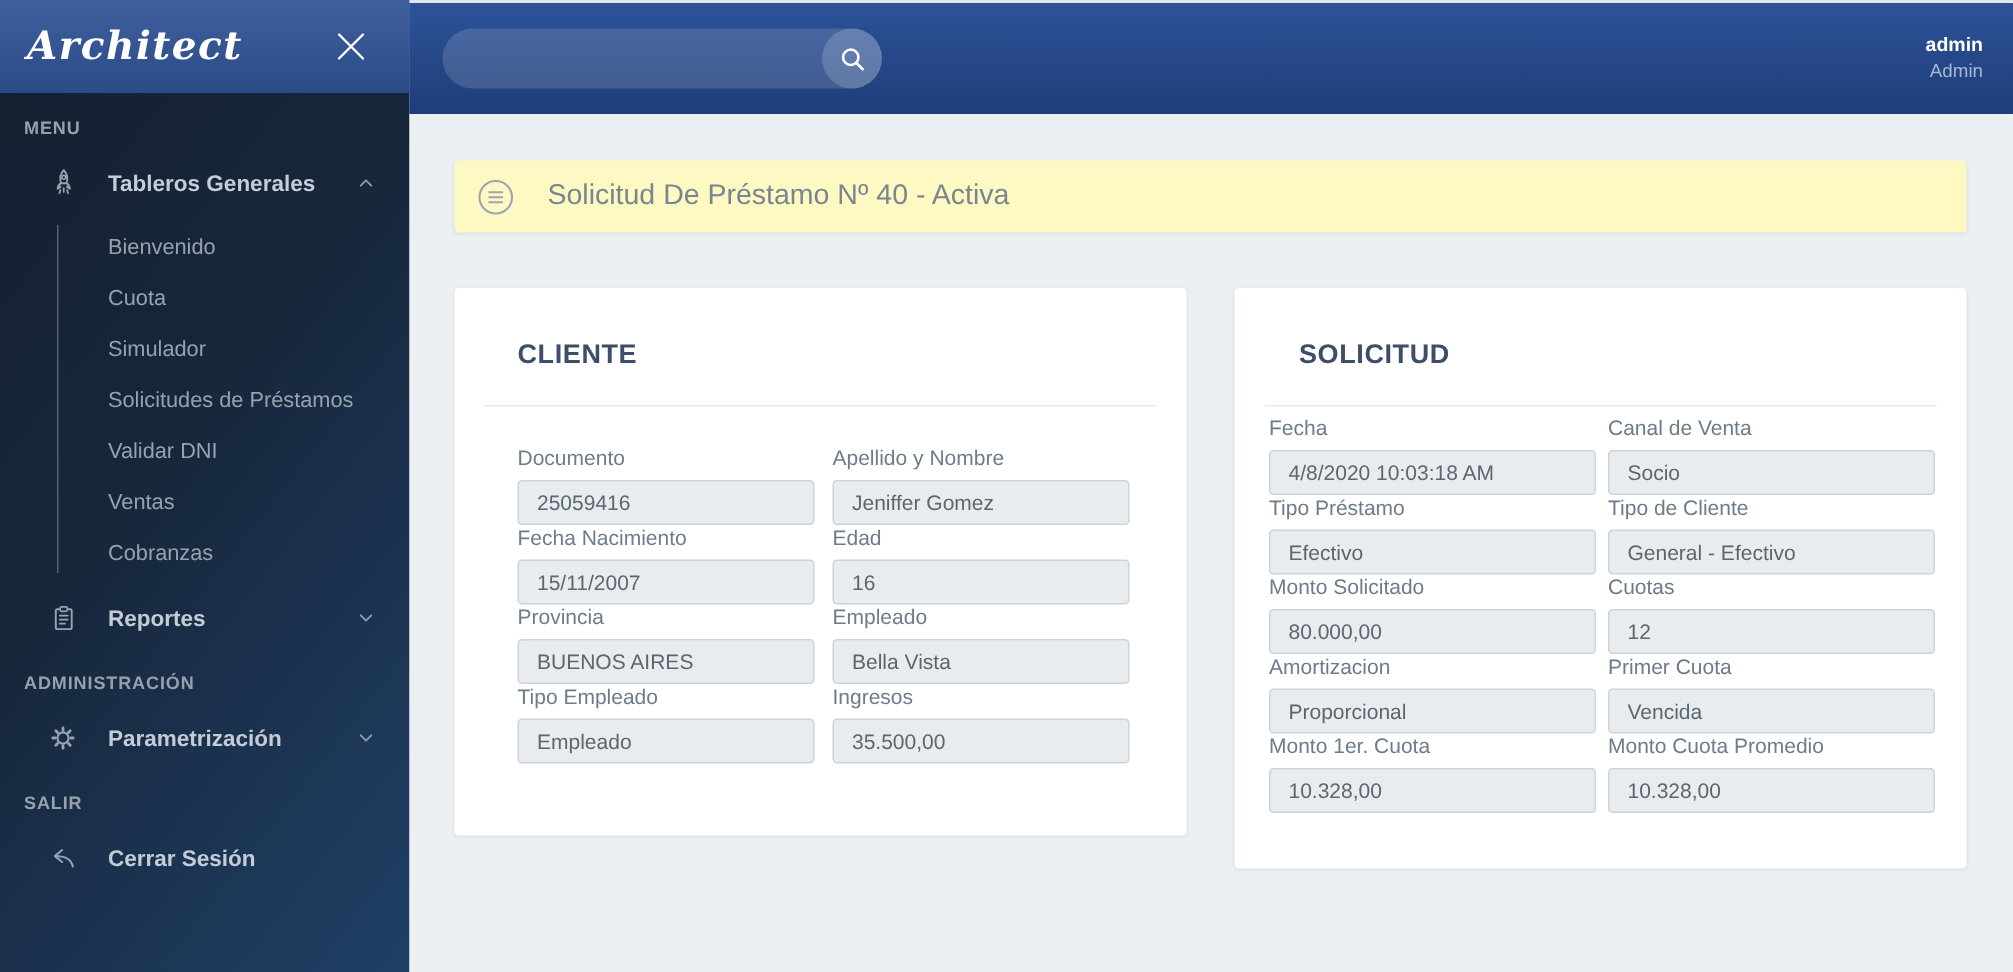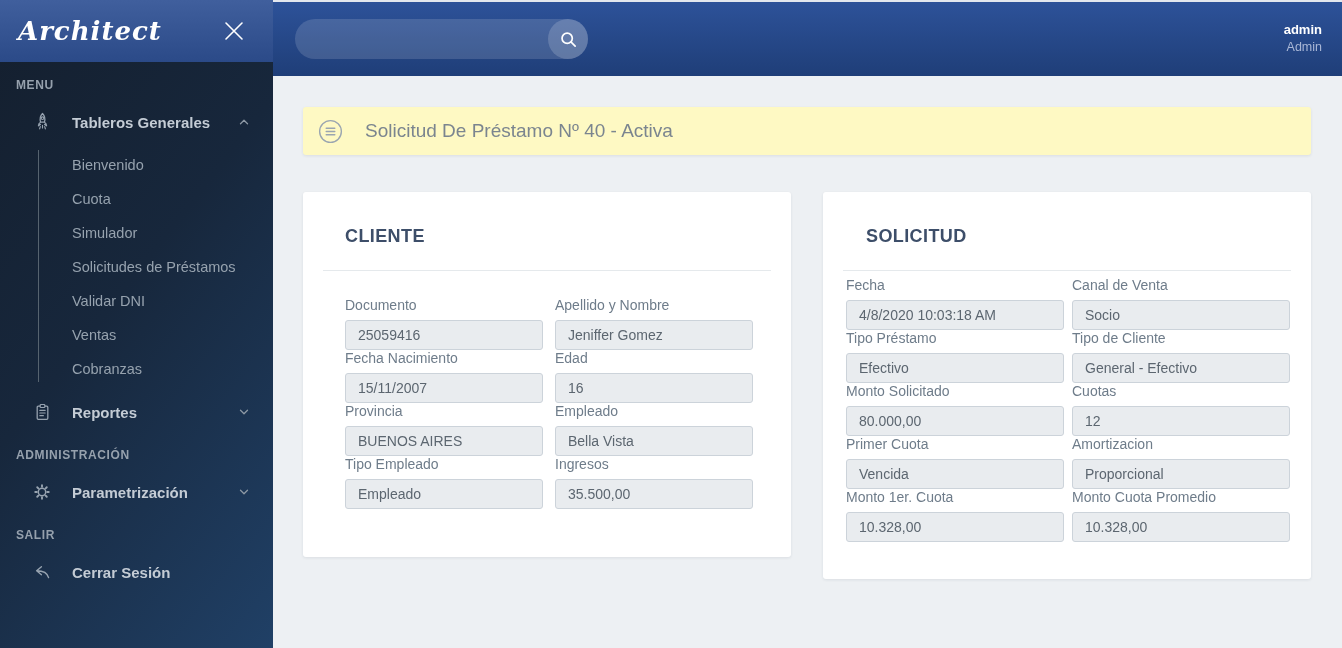--- a/index.html
+++ b/index.html
@@ -307,28 +307,28 @@
           </div>
           <div class="field">
             <label>Monto Solicitado</label>
             <div class="input-display">80.000,00</div>
           </div>
           <div class="field">
             <label>Cuotas</label>
             <div class="input-display">12</div>
           </div>
           <div class="field">
+            <label>Amortizacion</label>
+            <div class="input-display">Proporcional</div>
+          </div>
+          <div class="field">
             <label>Primer Cuota</label>
             <div class="input-display">Vencida</div>
           </div>
           <div class="field">
-            <label>Amortizacion</label>
-            <div class="input-display">Proporcional</div>
-          </div>
-          <div class="field">
             <label>Monto 1er. Cuota</label>
             <div class="input-display">10.328,00</div>
           </div>
           <div class="field">
             <label>Monto Cuota Promedio</label>
             <div class="input-display">10.328,00</div>
           </div>
         </div>
       </section>
 

